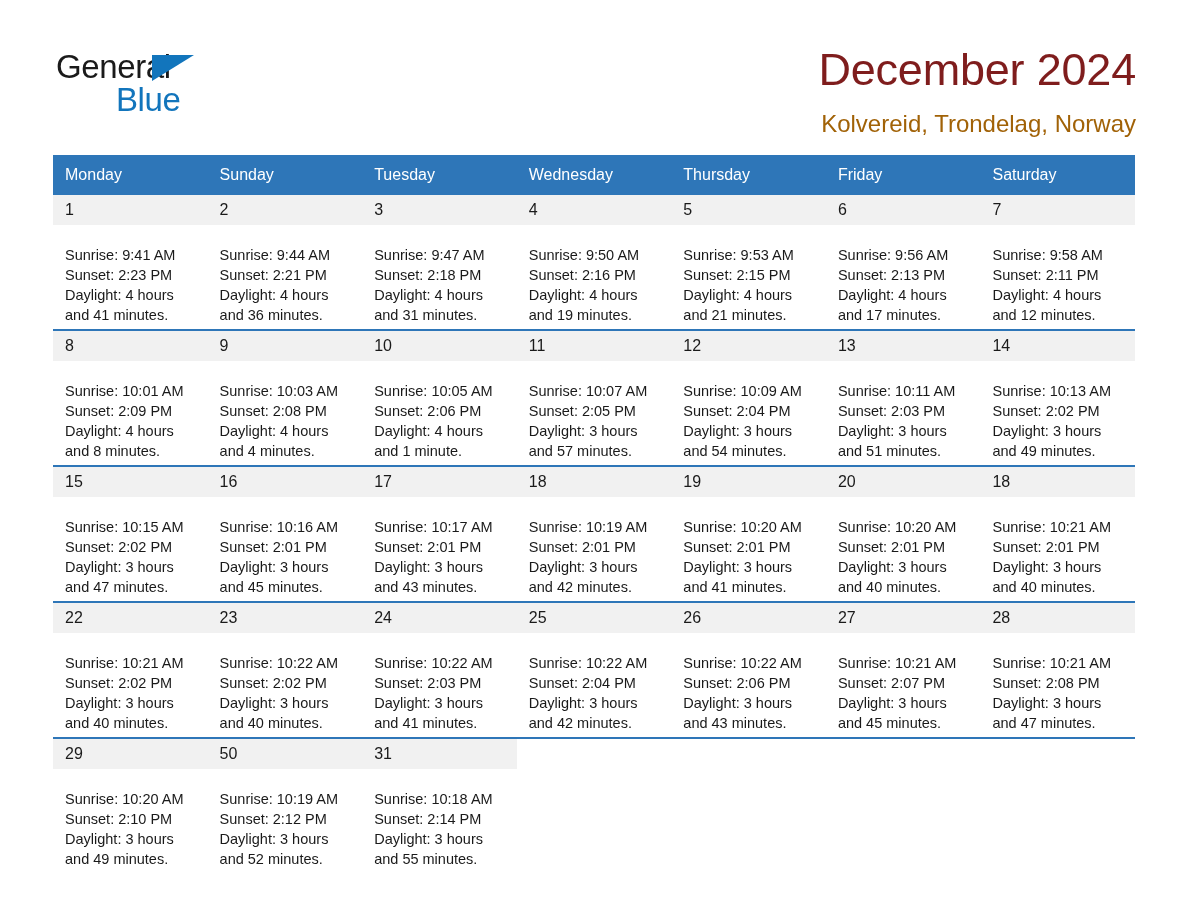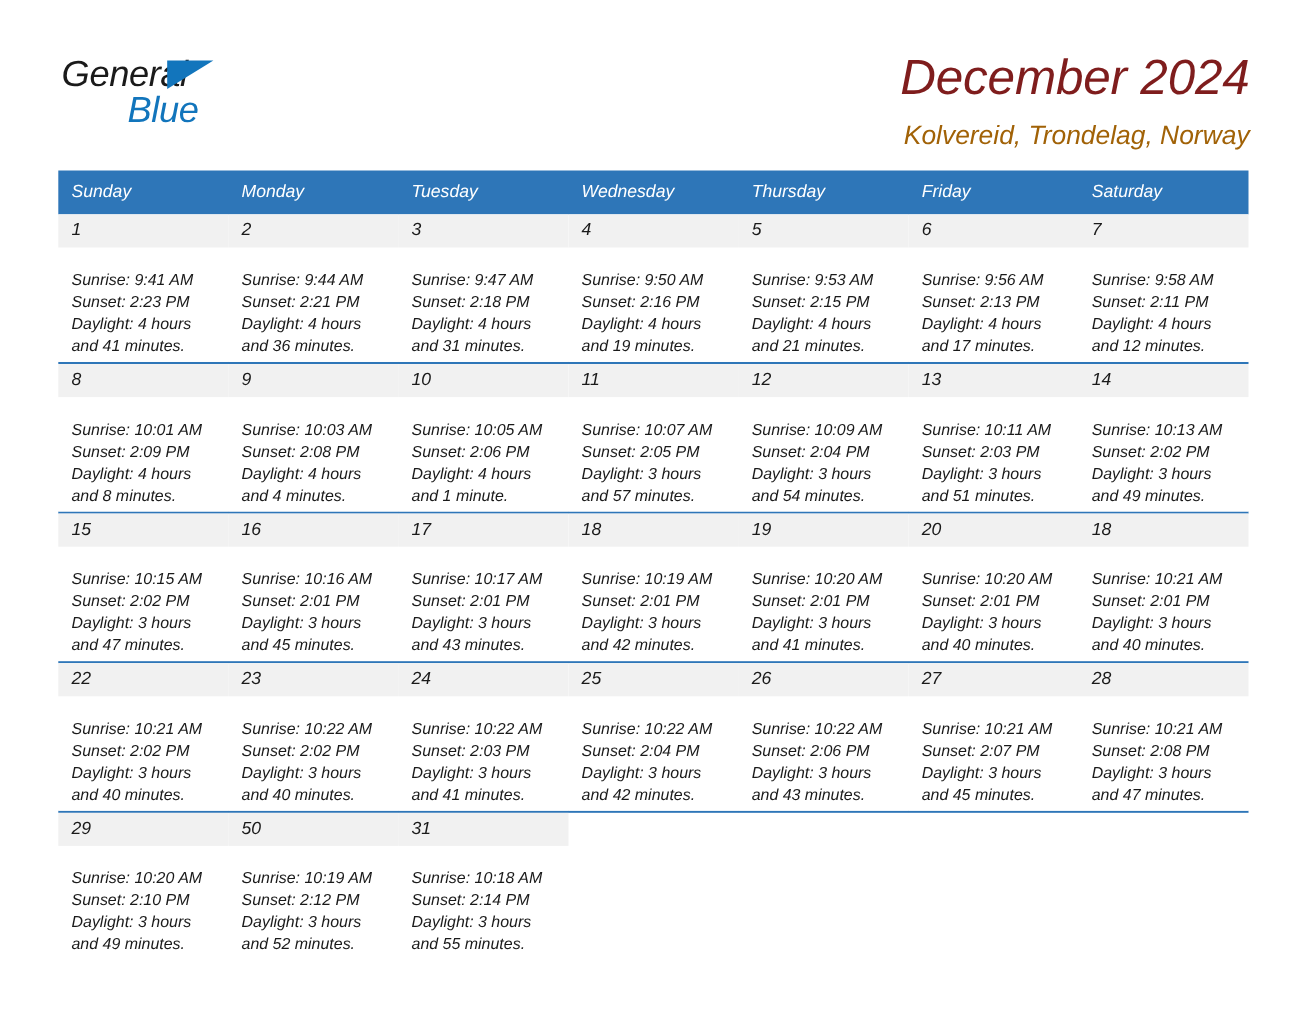--- a/index.html
+++ b/index.html
@@ -13,21 +13,20 @@
     font-family: "Liberation Sans", sans-serif;
     color: #000000;
     overflow: hidden;
   }
 
   .page {
     position: relative;
     width: 1188px;
     height: 918px;
     box-sizing: border-box;
-    font-style: italic;
   }
 
   
   .topbar {
     display: flex;
     align-items: flex-start;
     justify-content: space-between;
     padding: 44px 52px 0 56px;
     box-sizing: border-box;
   }
@@ -162,22 +161,22 @@
     <div class="titles">
       <div class="cal-title">December 2024</div>
       <div class="cal-subtitle">Kolvereid, Trondelag, Norway</div>
     </div>
 
   </div>
 
   <div class="calendar">
 
     <div class="dow-row">
+      <div class="dow-cell">Monday</div>
       <div class="dow-cell">Sunday</div>
-      <div class="dow-cell">Monday</div>
       <div class="dow-cell">Tuesday</div>
       <div class="dow-cell">Wednesday</div>
       <div class="dow-cell">Thursday</div>
       <div class="dow-cell">Friday</div>
       <div class="dow-cell">Saturday</div>
     </div>
 
     <div class="week first">
       <div class="day-cell">
         <div class="daynum-band"><span class="daynum">1</span></div>

